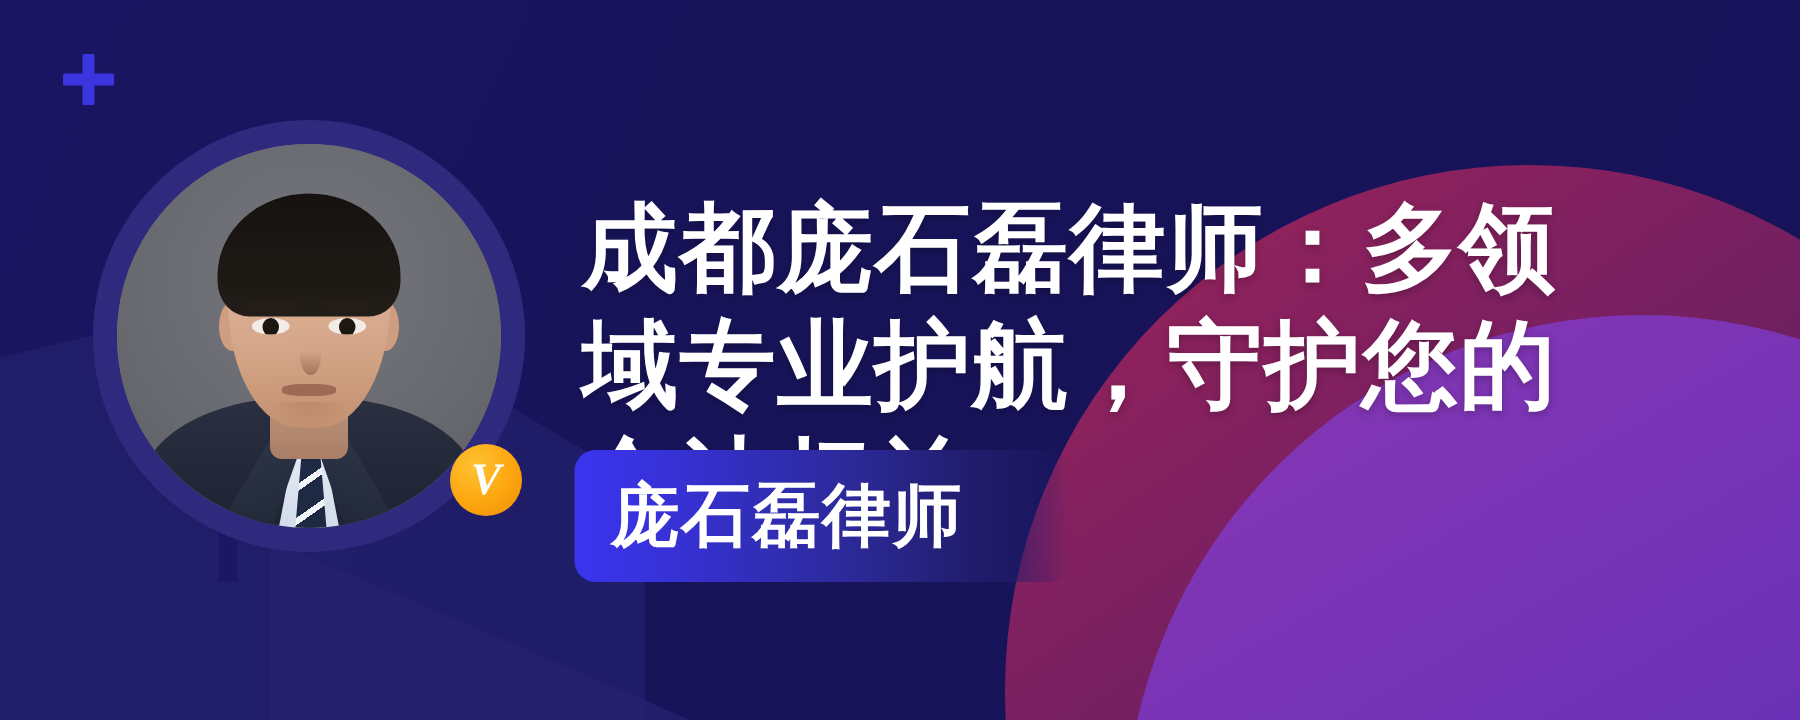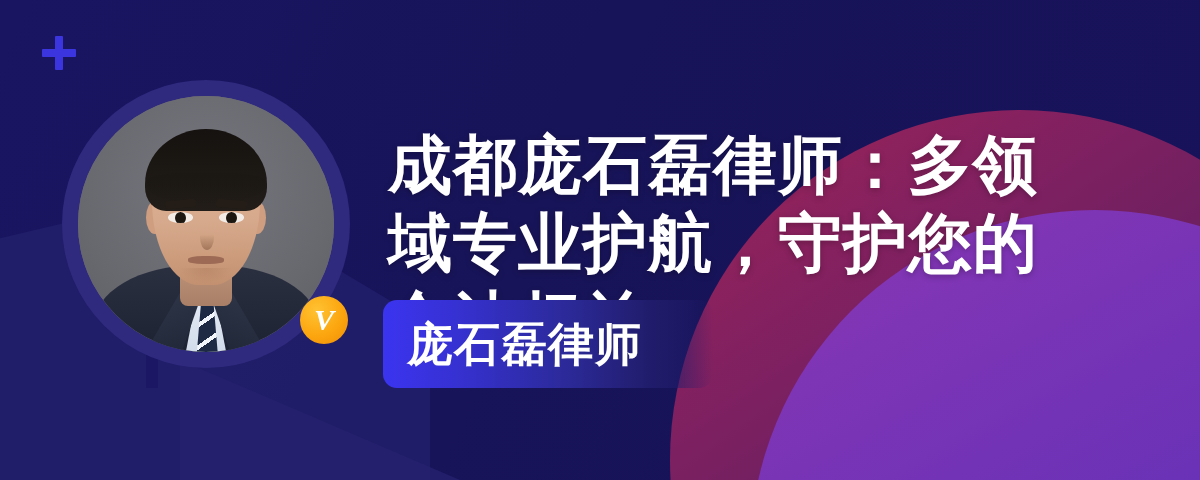--- a/index.html
+++ b/index.html
@@ -198,20 +198,21 @@
   .name-badge {
     position: absolute;
     left: 383px;
     top: 300px;
     width: 330px;
     height: 88px;
     border-radius: 14px;
     background: linear-gradient(90deg, #3b34f0 0%, #3631d2 22%, #2c2a9a 55%, #211d6d 80%, rgba(25,21,96,0) 100%);
     display: flex;
     align-items: center;
+    font-family: Liberation Serif, serif;
   }
   .name-badge span {
     padding-left: 24px;
     color: #ffffff;
     font-size: 46px;
     font-weight: bold;
     letter-spacing: 1px;
     line-height: 1;
   }
 </style>

